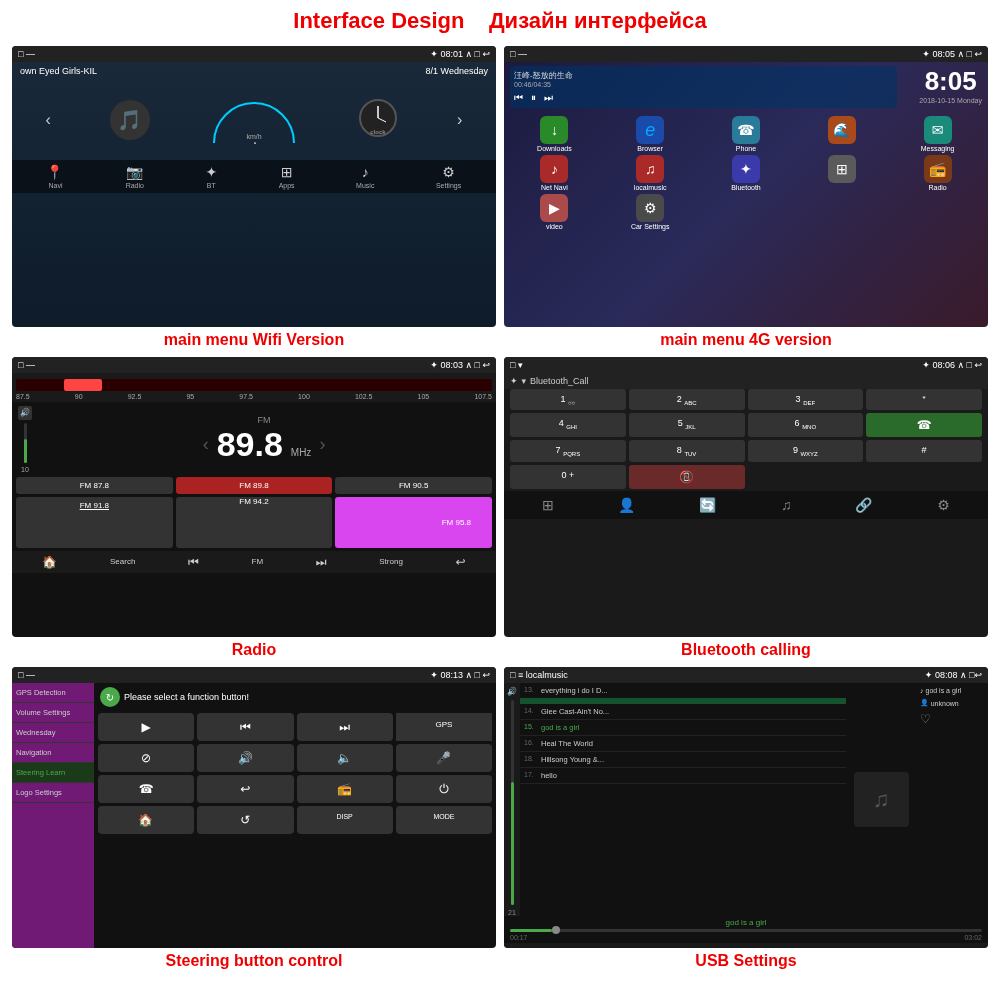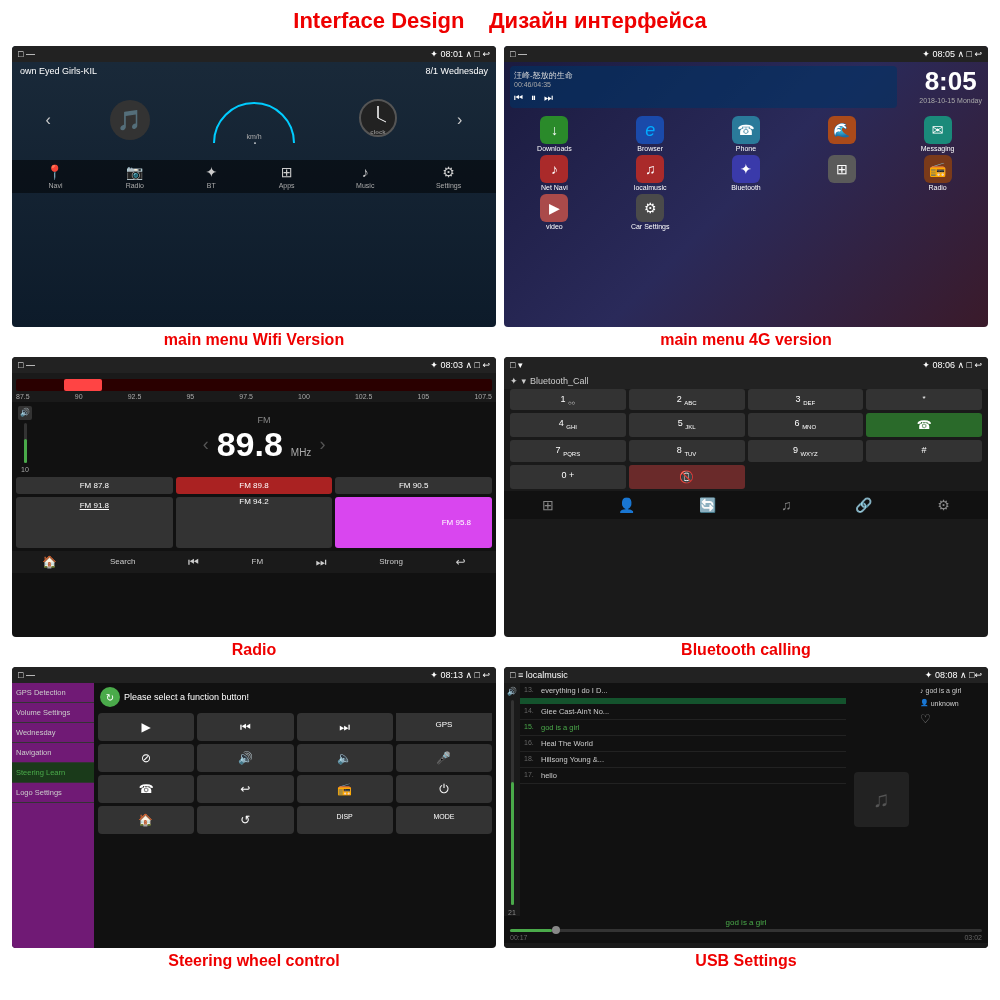--- a/index.html
+++ b/index.html
@@ -394,21 +394,21 @@
             <div style="background:#333;color:#fff;padding:7px 2px;text-align:center;border-radius:4px;font-size:12px;">📻</div>
             <div style="background:#333;color:#fff;padding:7px 2px;text-align:center;border-radius:4px;font-size:12px;">⏻</div>
             <div style="background:#333;color:#fff;padding:7px 2px;text-align:center;border-radius:4px;font-size:12px;">🏠</div>
             <div style="background:#333;color:#fff;padding:7px 2px;text-align:center;border-radius:4px;font-size:12px;">↺</div>
             <div style="background:#333;color:#fff;padding:7px 2px;text-align:center;border-radius:4px;font-size:7px;">DISP</div>
             <div style="background:#333;color:#fff;padding:7px 2px;text-align:center;border-radius:4px;font-size:7px;">MODE</div>
           </div>
         </div>
       </div>
     </div>
-    <div class="cell-label">Steering wheel control</div>
+    <div class="cell-label">Steering button control</div>
   </div>
 
   <div class="cell">
     <div class="screen" style="background:#111;">
       <div class="status-bar">
         <span>□ ≡ <span>localmusic</span></span>
         <span>✦ <span>08:08</span> ∧ □↩</span>
       </div>
 
       <div style="display:flex;height:calc(100% - 16px - 32px);position:relative;">

